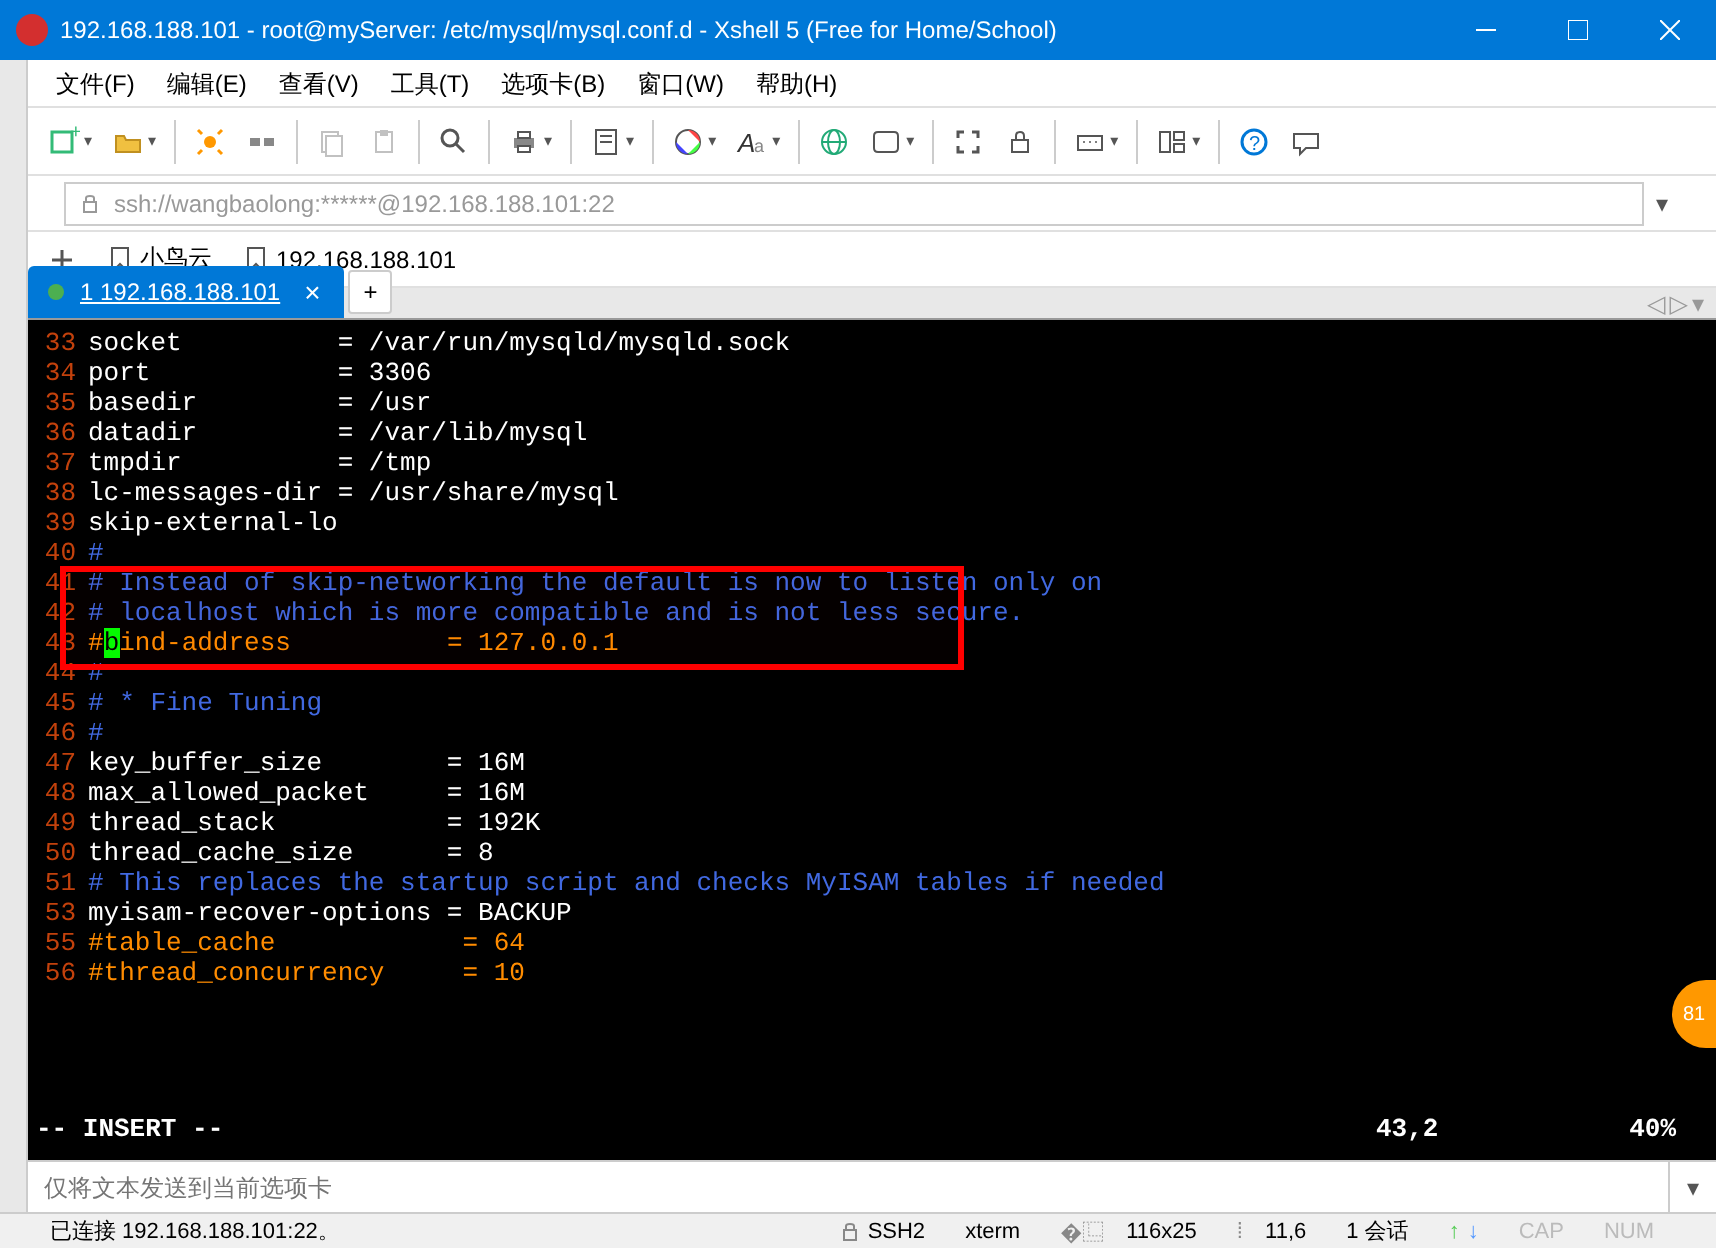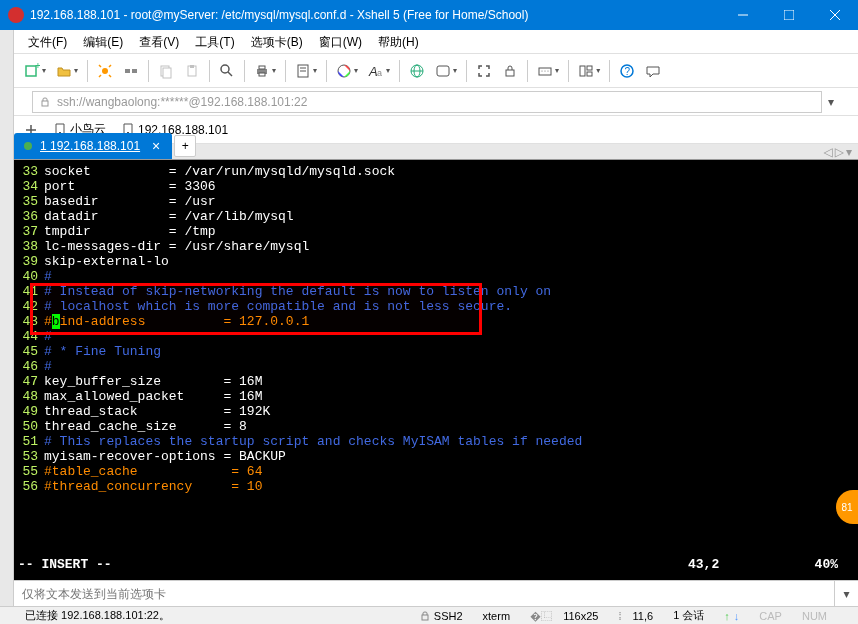--- a/index.html
+++ b/index.html
@@ -23,21 +23,21 @@
 .tabbar2-btn { display: flex; align-items: center; gap: 4px; padding: 2px 4px; }
 .tabbar2-link { display: flex; align-items: center; gap: 4px; padding: 2px 4px; }
 .session-tabs { height: 16px; background: #e8e8e8; display: flex; align-items: flex-end; border-bottom: 1px solid #999; position: relative; }
 .session-tab { height: 26px; background: #0078d7; color: white; padding: 4px 8px 4px 10px; display: flex; align-items: center; gap: 8px; font-size: 12px; border-top-left-radius: 3px; border-top-right-radius: 3px; }
 .session-dot { width: 8px; height: 8px; background: #4caf50; border-radius: 50%; }
 .session-close { color: white; font-size: 14px; padding: 0 4px; }
 .new-tab { width: 22px; height: 22px; background: white; border: 1px solid #ccc; display: flex; align-items: center; justify-content: center; margin-left: 2px; margin-bottom: 2px; border-radius: 2px; }
 .tab-nav { position: absolute; right: 6px; display: flex; gap: 2px; color: #999; }
 .terminal { flex: 1; background: black; font-family: "Courier New", monospace; font-size: 13px; line-height: 15px; padding: 4px 0; position: relative; overflow: hidden; }
 .termline { display: flex; white-space: pre; }
-.lineno { color: #bef264; width: 30px; text-align: right; padding-right: 6px; }
+.lineno { color: #c2410c; width: 30px; text-align: right; padding-right: 6px; }
 .content { color: white; }
 .comment { color: #4169e1; }
 .orange { color: #ff8c00; }
 .highlight-box { position: absolute; border: 3px solid #ff0000; background: rgba(255,0,0,0.02); pointer-events: none; }
 .cursor { background: #00ff00; color: black; }
 .term-status { color: white; font-weight: bold; padding-left: 4px; display: flex; }
 .term-status-left { flex: 1; }
 .inputbar { height: 26px; border-top: 1px solid #ccc; display: flex; align-items: center; position: relative; }
 .input-field { flex: 1; padding: 0 8px; color: #888; border: none; outline: none; font-size: 12px; font-family: inherit; }
 .input-arrow { width: 24px; text-align: center; color: #555; border-left: 1px solid #ccc; height: 100%; display: flex; align-items: center; justify-content: center; }

